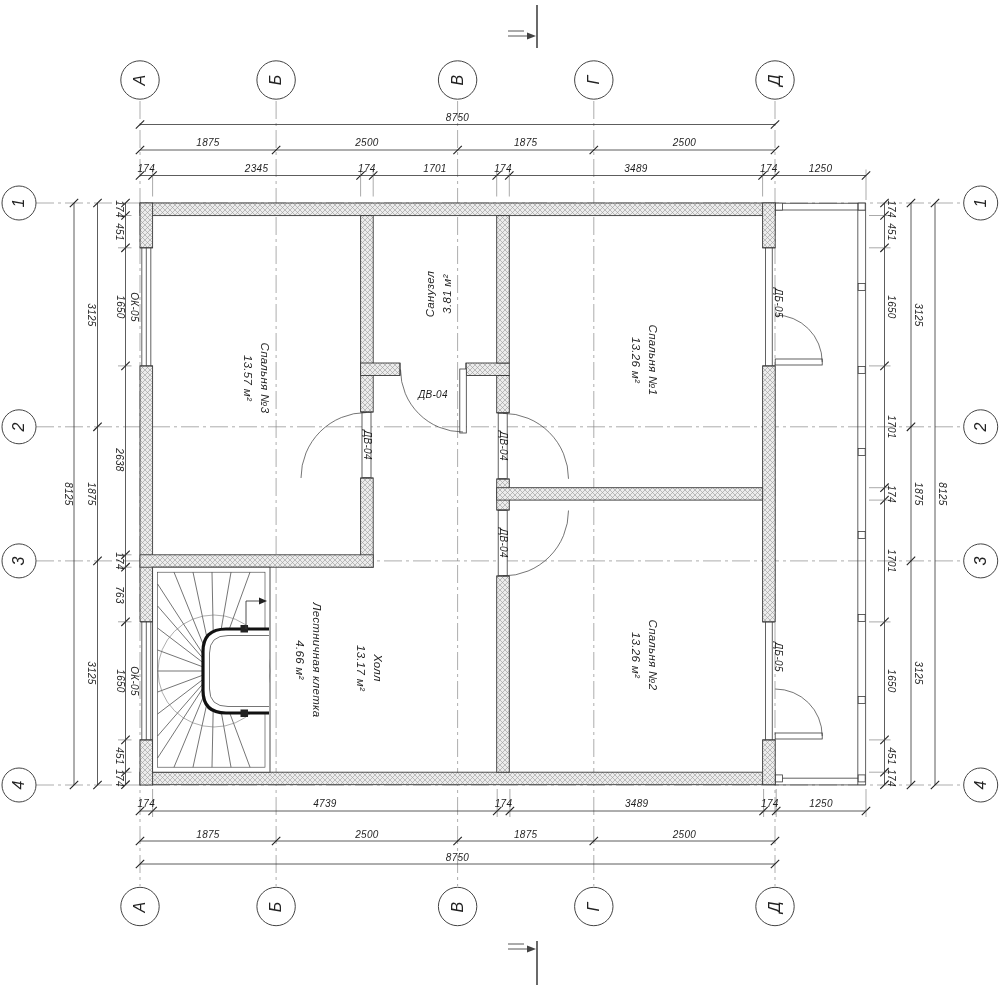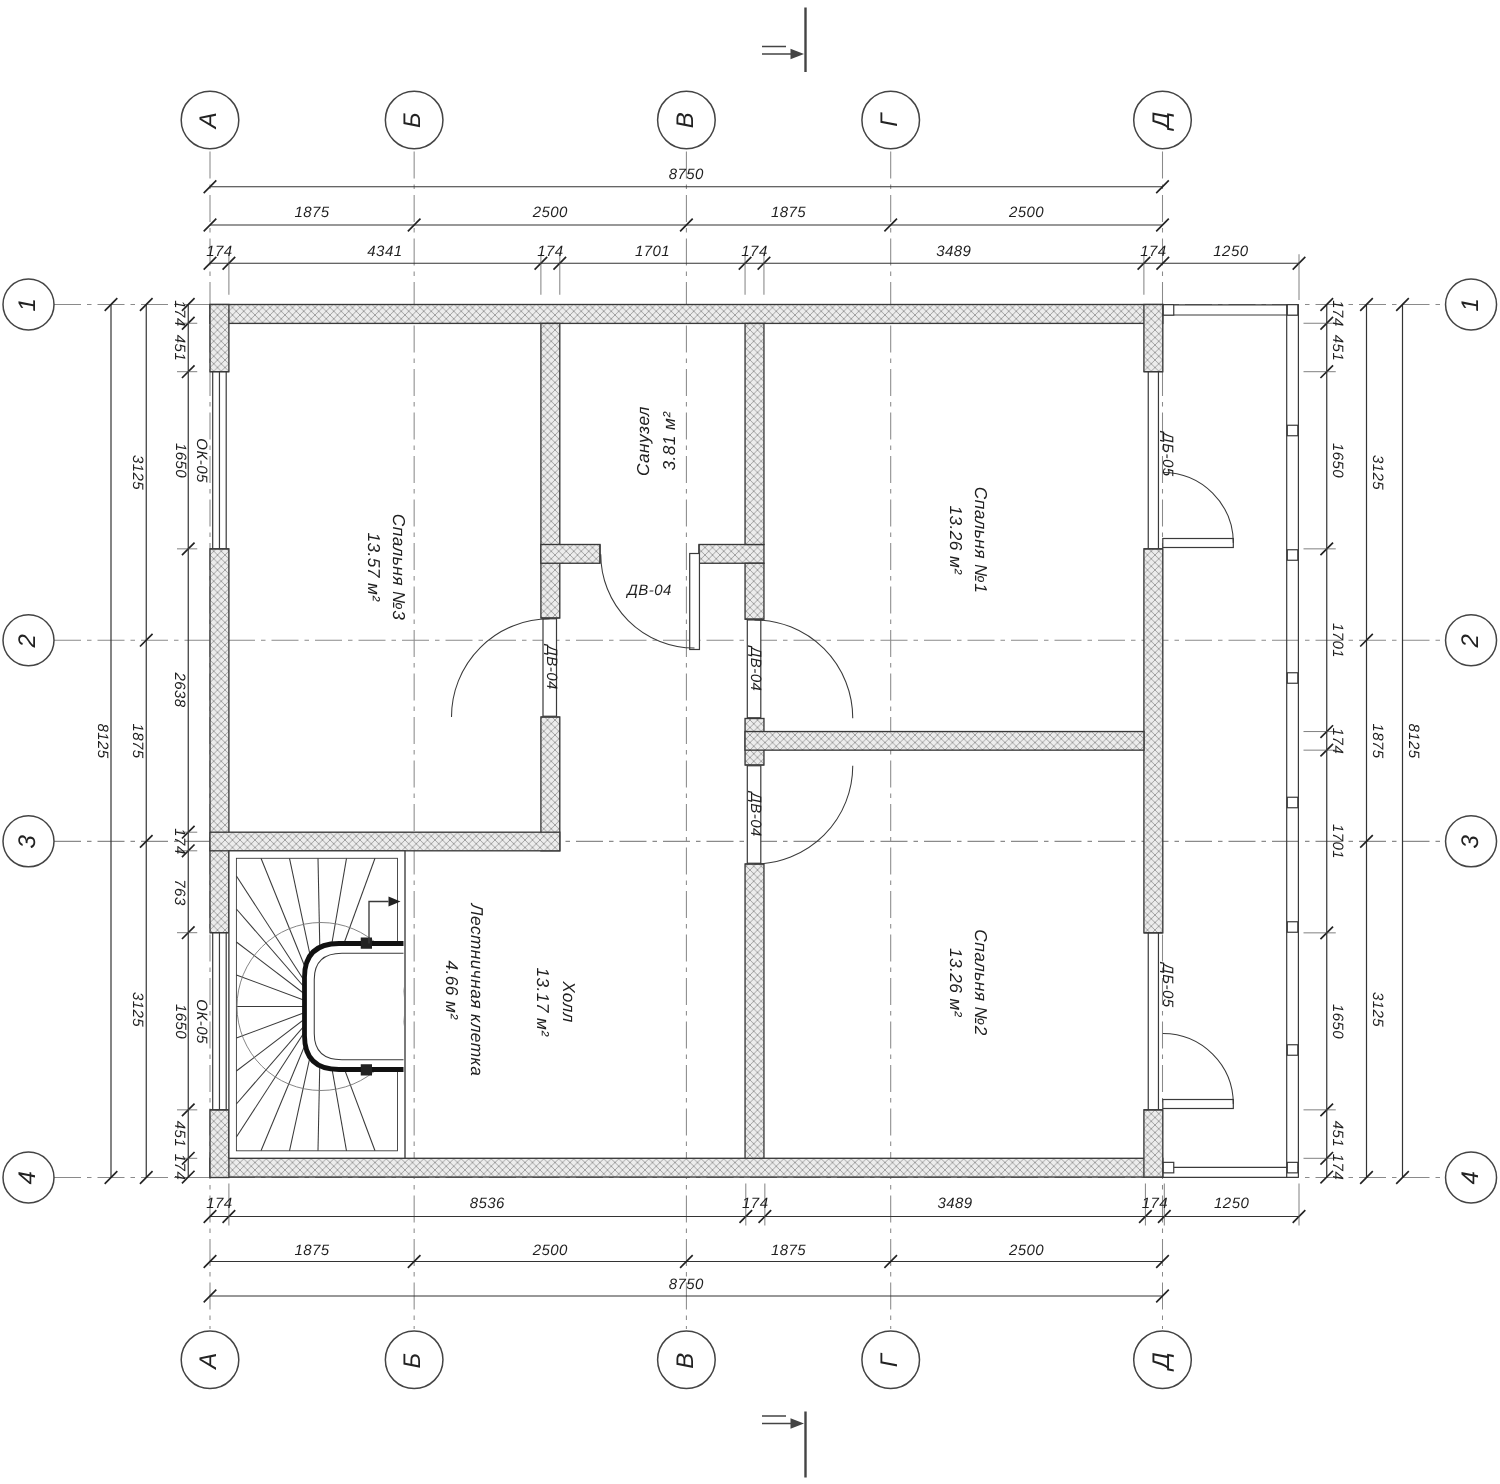--- a/index.html
+++ b/index.html
@@ -322,30 +322,30 @@
   <span class="lbl bub vm90" style="left:980.7px;top:426.8px">2</span>
   <span class="lbl bub vm90" style="left:980.7px;top:560.9px">3</span>
   <span class="lbl bub vm90" style="left:980.7px;top:785px">4</span>
 
   <span class="lbl" style="left:457.5px;top:117px">8750</span>
   <span class="lbl" style="left:208px;top:142px">1875</span>
   <span class="lbl" style="left:366.9px;top:142px">2500</span>
   <span class="lbl" style="left:525.7px;top:142px">1875</span>
   <span class="lbl" style="left:684.4px;top:142px">2500</span>
   <span class="lbl" style="left:146.3px;top:168px">174</span>
-  <span class="lbl" style="left:256.6px;top:168px">4341</span>
+  <span class="lbl" style="left:256.6px;top:168px">2345</span>
   <span class="lbl" style="left:366.9px;top:168px">174</span>
   <span class="lbl" style="left:435px;top:168px">1701</span>
   <span class="lbl" style="left:503px;top:168px">174</span>
   <span class="lbl" style="left:635.9px;top:168px">3489</span>
   <span class="lbl" style="left:768.9px;top:168px">174</span>
   <span class="lbl" style="left:820.6px;top:168px">1250</span>
 
   <span class="lbl" style="left:146.3px;top:803px">174</span>
-  <span class="lbl" style="left:324.9px;top:803px">8536</span>
+  <span class="lbl" style="left:324.9px;top:803px">4739</span>
   <span class="lbl" style="left:503.5px;top:803px">174</span>
   <span class="lbl" style="left:636.7px;top:803px">3489</span>
   <span class="lbl" style="left:769.9px;top:803px">174</span>
   <span class="lbl" style="left:821.1px;top:803px">1250</span>
   <span class="lbl" style="left:208px;top:833.5px">1875</span>
   <span class="lbl" style="left:366.9px;top:833.5px">2500</span>
   <span class="lbl" style="left:525.7px;top:833.5px">1875</span>
   <span class="lbl" style="left:684.4px;top:833.5px">2500</span>
   <span class="lbl" style="left:457.5px;top:856.5px">8750</span>
 

